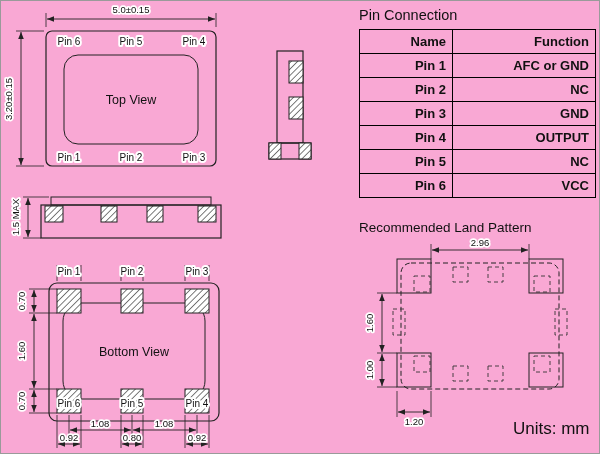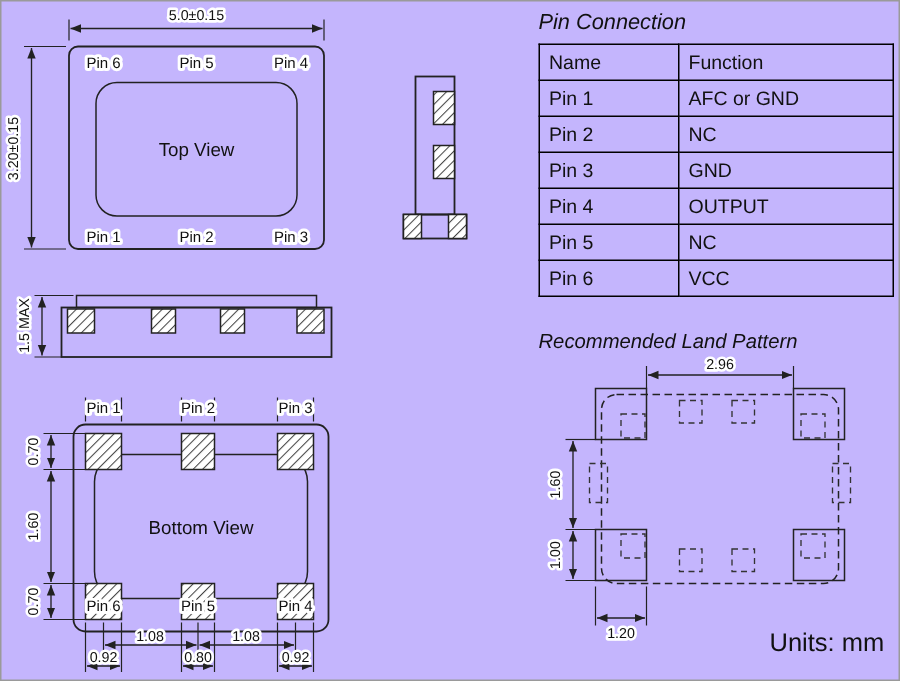--- a/index.html
+++ b/index.html
@@ -1,41 +1,41 @@
 <!DOCTYPE html>
 <html><head>
 <meta charset="utf-8">
 <style>
   html,body{margin:0;padding:0;background:#fff;}
   .canvas{
     position:relative;width:600px;height:454px;box-sizing:border-box;
-    background:#c4b5fd;border:1px solid #9a9a9a;overflow:hidden;
+    background:#f9a8d4;border:1px solid #9a9a9a;overflow:hidden;
     font-family:"Liberation Sans",sans-serif;color:#111;
   }
   .canvas svg{position:absolute;left:0;top:0;}
   
   .outline{fill:none;stroke:#222;stroke-width:1.2;}
   .thin{fill:none;stroke:#222;stroke-width:1;}
   .ext{stroke:#222;stroke-width:0.8;fill:none;}
   .dim{stroke:#222;stroke-width:0.9;fill:none;}
   .dashed{fill:none;stroke:#222;stroke-width:1;stroke-dasharray:5 3;}
   .dashedthin{fill:none;stroke:#333;stroke-width:0.9;stroke-dasharray:4 3;}
   .pad{fill:url(#hatch);stroke:#222;stroke-width:1;}
   text{font-family:"Liberation Sans",sans-serif;fill:#111;}
   .dimtext{font-size:9.5px;paint-order:stroke;stroke:#fff;stroke-width:3.5px;stroke-linejoin:round;}
   .pintext{font-size:10px;paint-order:stroke;stroke:#fff;stroke-width:4px;stroke-linejoin:round;}
   .viewlabel{font-size:12.5px;}
   
-  .section-title{position:absolute;font-size:14.5px;font-style:italic;}
+  .section-title{position:absolute;font-size:14.5px;}
   .pin-table{
     position:absolute;left:358px;top:28px;border-collapse:collapse;
     font-size:13px;
   }
   .pin-table td,.pin-table th{
-    border:1px solid #000;text-align:left;font-weight:normal;
+    border:1px solid #000;text-align:right;font-weight:bold;
     height:23px;padding:0 6px;
   }
   .pin-table .col-name{width:80px;}
   .pin-table .col-func{width:130px;}
   .units{position:absolute;left:512px;top:418px;font-size:17px;}
 </style>
 </head>
 <body>
 
 <div class="canvas">

